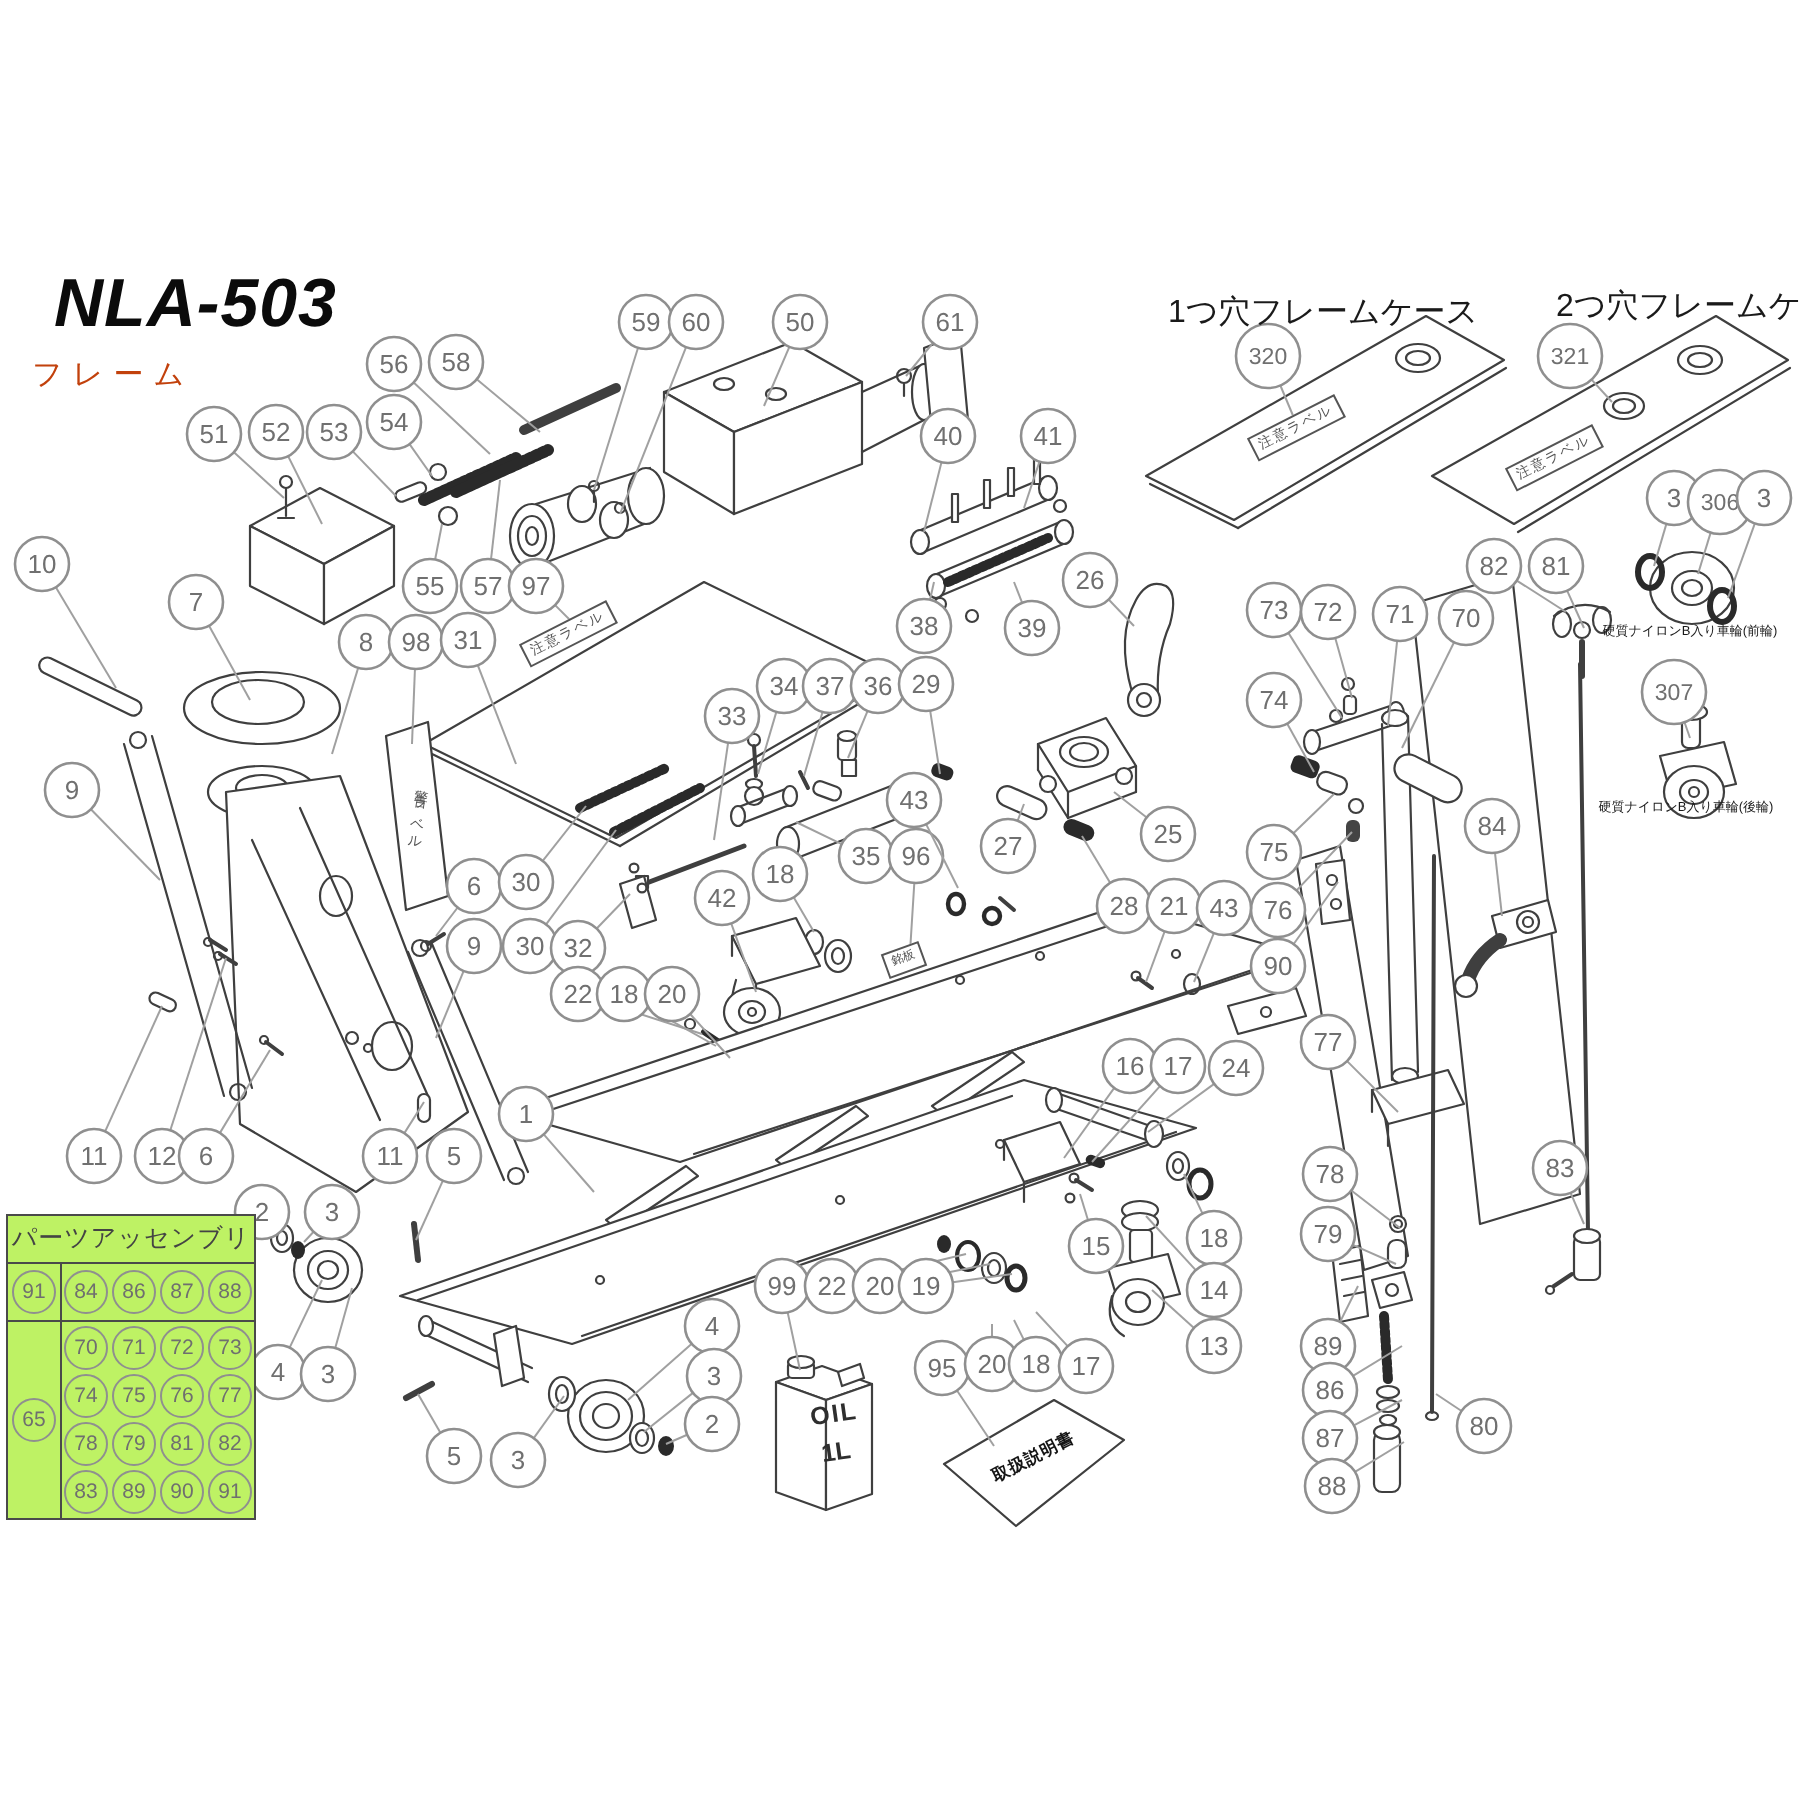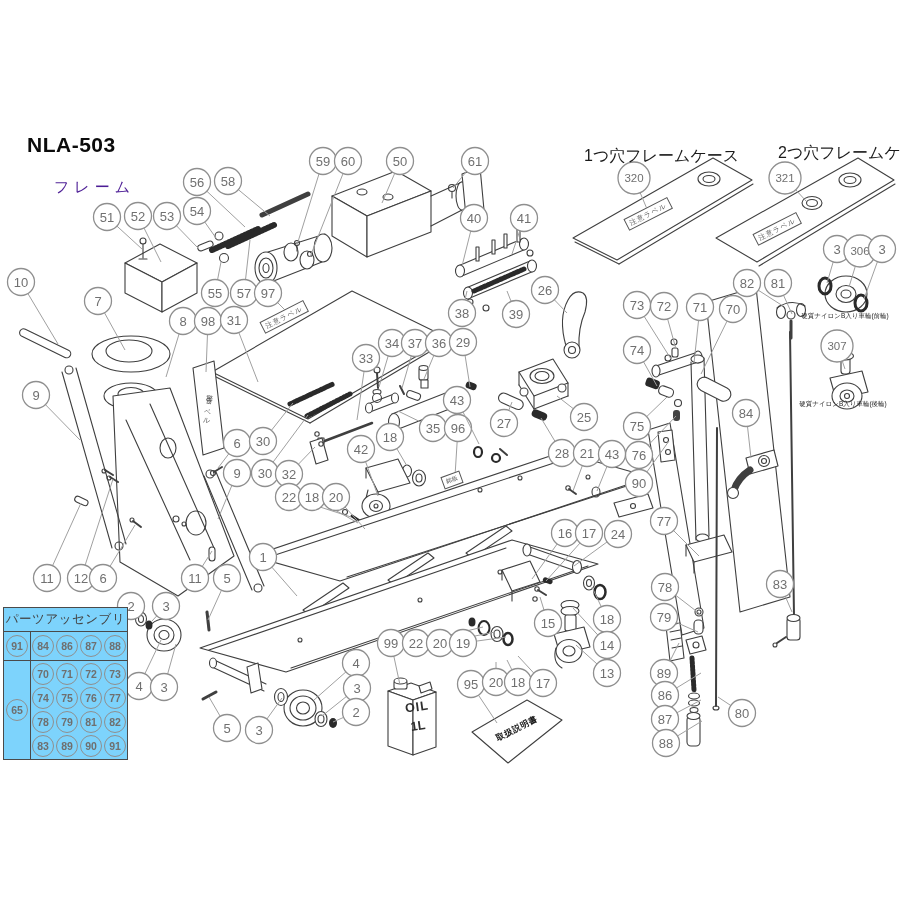--- a/index.html
+++ b/index.html
@@ -2,38 +2,38 @@
 <html><head>
 <meta charset="utf-8">
 <style>
   html,body{margin:0;padding:0;background:#fff;}
   #stage{position:relative;width:900px;height:900px;background:#fff;overflow:hidden;
          font-family:"Liberation Sans",sans-serif;}
   #art-svg{position:absolute;left:0;top:0;}
   .ov{position:absolute;white-space:nowrap;color:#1a1a1a;}
   .plate-label{border:1px solid #555;padding:0 3px;font-size:7px;color:#555;
                background:#fff;line-height:11px;letter-spacing:1px;}
-  #title{left:27px;top:133px;font-size:21px;font-weight:bold;
+  #title{left:27px;top:133px;font-size:34px;font-weight:bold;font-style:italic;
          color:#0b0b0b;letter-spacing:.5px;}
-  #subtitle{left:16px;top:178px;font-size:15px;letter-spacing:5px;color:#4c1d95;margin-left:38px;}
+  #subtitle{left:16px;top:178px;font-size:15px;letter-spacing:5px;color:#c2410c;}
   .caption{font-size:16px;color:#1a1a1a;}
   .tiny-caption{font-size:6.5px;color:#1a1a1a;transform:translate(-50%,-50%);}
   .parts-table{position:absolute;left:3px;top:607px;width:123px;border:1.3px solid #4a4a4a;
-               background:#7dd3fc;}
+               background:#bef264;}
   .pt-header{border-bottom:1.3px solid #4a4a4a;font-size:12.5px;text-align:center;
              padding:3px 0;letter-spacing:.5px;color:#444;}
   .pt-row{display:flex;}
   .pt-row-sep{border-top:1.3px solid #4a4a4a;}
   .pt-left{width:28px;border-right:1.3px solid #4a4a4a;display:flex;align-items:center;
            justify-content:center;padding:2px 0;}
   .pt-right{flex:1;display:flex;flex-direction:column;align-items:center;
             justify-content:center;padding:1px 0;}
   .pt-line{display:flex;justify-content:center;}
   .pnum{display:inline-flex;align-items:center;justify-content:center;width:20px;height:20px;
-        border:1.1px solid #8f8f8f;border-radius:50%;font-size:10.5px;color:#6f6f6f;margin:1px;font-weight:bold;}
+        border:1.1px solid #8f8f8f;border-radius:50%;font-size:10.5px;color:#6f6f6f;margin:1px;}
 </style>
 </head>
 <body>
 
 <div id="stage">
 
 <svg id="art-svg" viewBox="0 0 900 900" width="900" height="900">
   <g stroke="#3f3f3f" stroke-width="1.1" fill="none" stroke-linejoin="round" stroke-linecap="round">
 
     <g>

